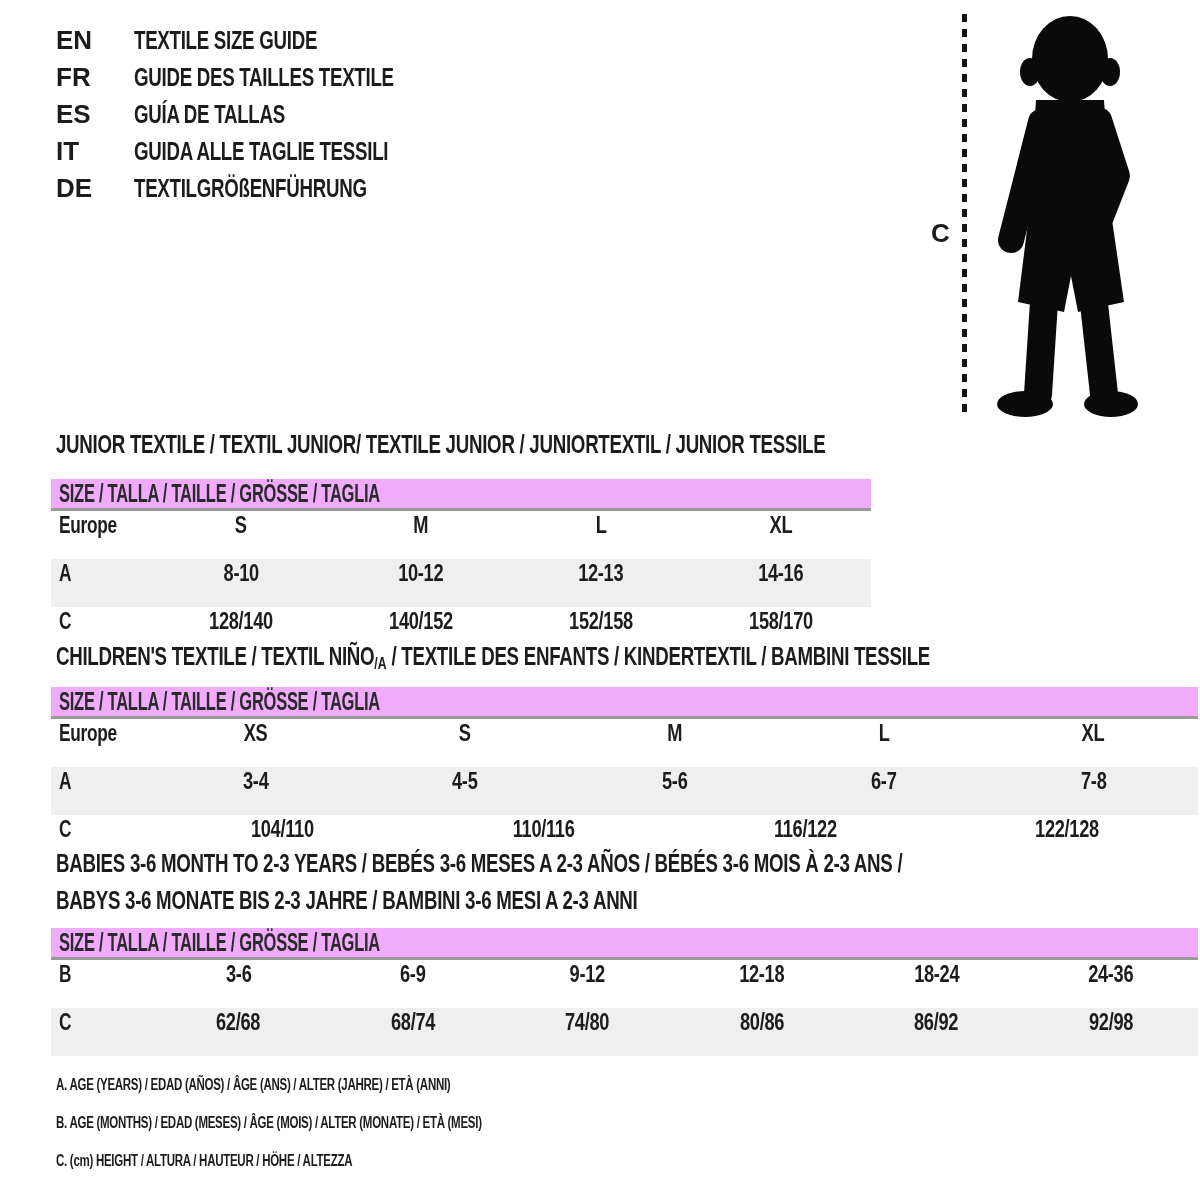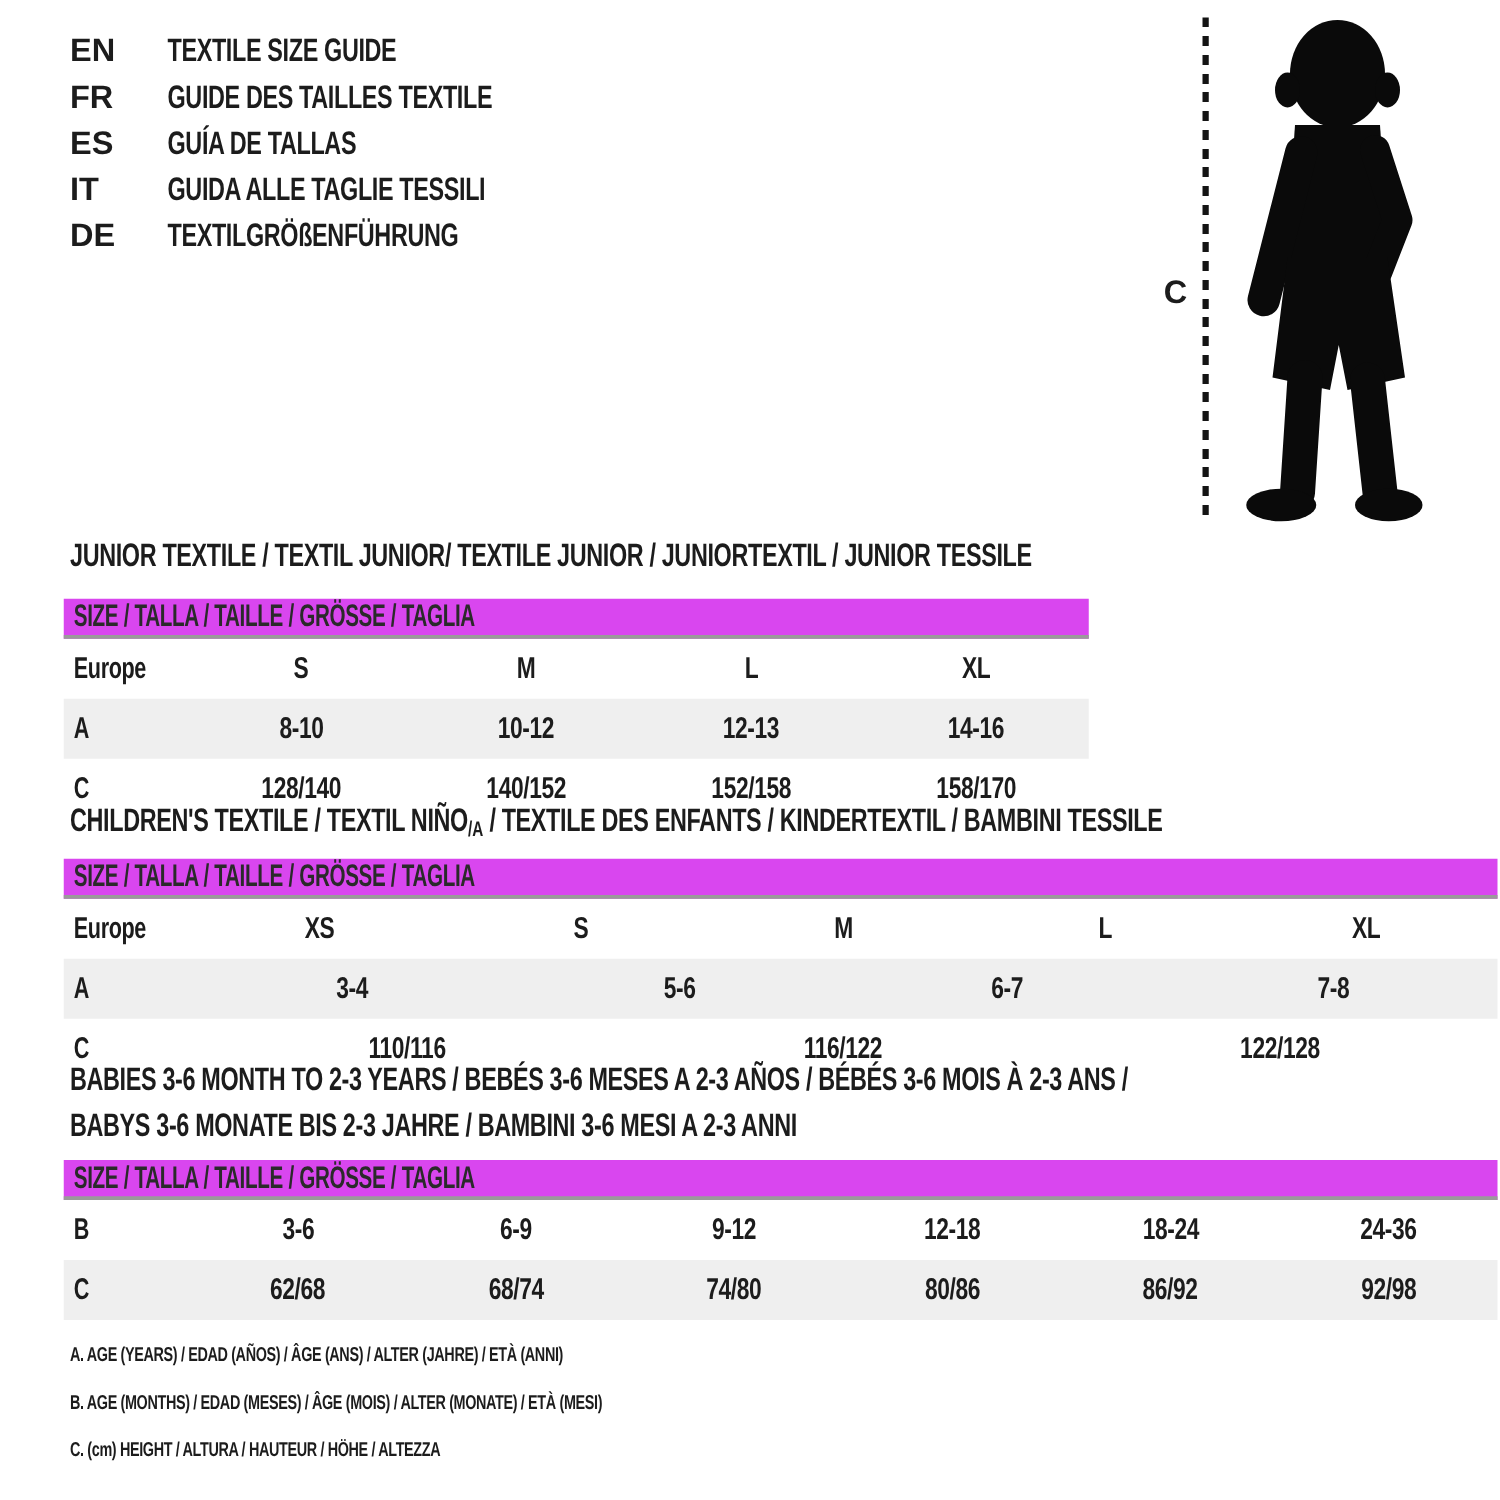--- a/index.html
+++ b/index.html
@@ -30,26 +30,26 @@
   .title-children{top:641px;}
   .title-babies{top:845px;line-height:37px;}
   .tsub{font-size:17px;vertical-align:-4px;letter-spacing:0;}
 
   
   .table{position:absolute;left:35px;}
   .tbl-junior{top:479px;width:820px;}
   .tbl-children{top:687px;width:1147px;}
   .tbl-babies{top:928px;width:1147px;}
   .thead{
-    height:32px;background:#d946ef;border-bottom:3px solid #9a9a9a;
+    height:32px;background:#f0abfc;border-bottom:3px solid #9a9a9a;
     display:flex;align-items:center;padding-left:8px;box-sizing:border-box;
     font-size:25px;font-weight:bold;color:#2a2a2a;
   }
   .thead .cnd{transform:scaleX(0.66);}
-  .trow{height:48px;display:flex;align-items:center;font-size:24px;font-weight:bold;}
+  .trow{height:48px;display:flex;font-size:24px;font-weight:bold;}
   .trow.shade{background:#efefef;}
   .tlabel{width:100px;padding-left:8px;box-sizing:border-box;}
   .tcell{flex:1;text-align:center;}
 
   
   .notes{position:absolute;left:40px;top:1066px;font-size:16px;font-weight:bold;line-height:38px;}
 </style>
 </head>
 <body>
 
@@ -137,26 +137,28 @@
       <span class="tlabel"><span class="cnd">Europe</span></span>
       <span class="tcell"><span class="cndc">XS</span></span>
       <span class="tcell"><span class="cndc">S</span></span>
       <span class="tcell"><span class="cndc">M</span></span>
       <span class="tcell"><span class="cndc">L</span></span>
       <span class="tcell"><span class="cndc">XL</span></span>
     </div>
     <div class="trow shade">
       <span class="tlabel"><span class="cnd">A</span></span>
       <span class="tcell"><span class="cndc">3-4</span></span>
+      <span class="tcell"><span class="cndc">4-5</span></span>
       <span class="tcell"><span class="cndc">5-6</span></span>
       <span class="tcell"><span class="cndc">6-7</span></span>
       <span class="tcell"><span class="cndc">7-8</span></span>
     </div>
     <div class="trow">
       <span class="tlabel"><span class="cnd">C</span></span>
+      <span class="tcell"><span class="cndc">104/110</span></span>
       <span class="tcell"><span class="cndc">110/116</span></span>
       <span class="tcell"><span class="cndc">116/122</span></span>
       <span class="tcell"><span class="cndc">122/128</span></span>
     </div>
   </div>
 
   <div class="sec-title title-babies">
     <span class="cnd">BABIES 3-6 MONTH TO 2-3 YEARS / BEBÉS 3-6 MESES A 2-3 AÑOS / BÉBÉS 3-6 MOIS À 2-3 ANS /</span><br>
     <span class="cnd">BABYS 3-6 MONATE BIS 2-3 JAHRE / BAMBINI 3-6 MESI A 2-3 ANNI</span>
   </div>

